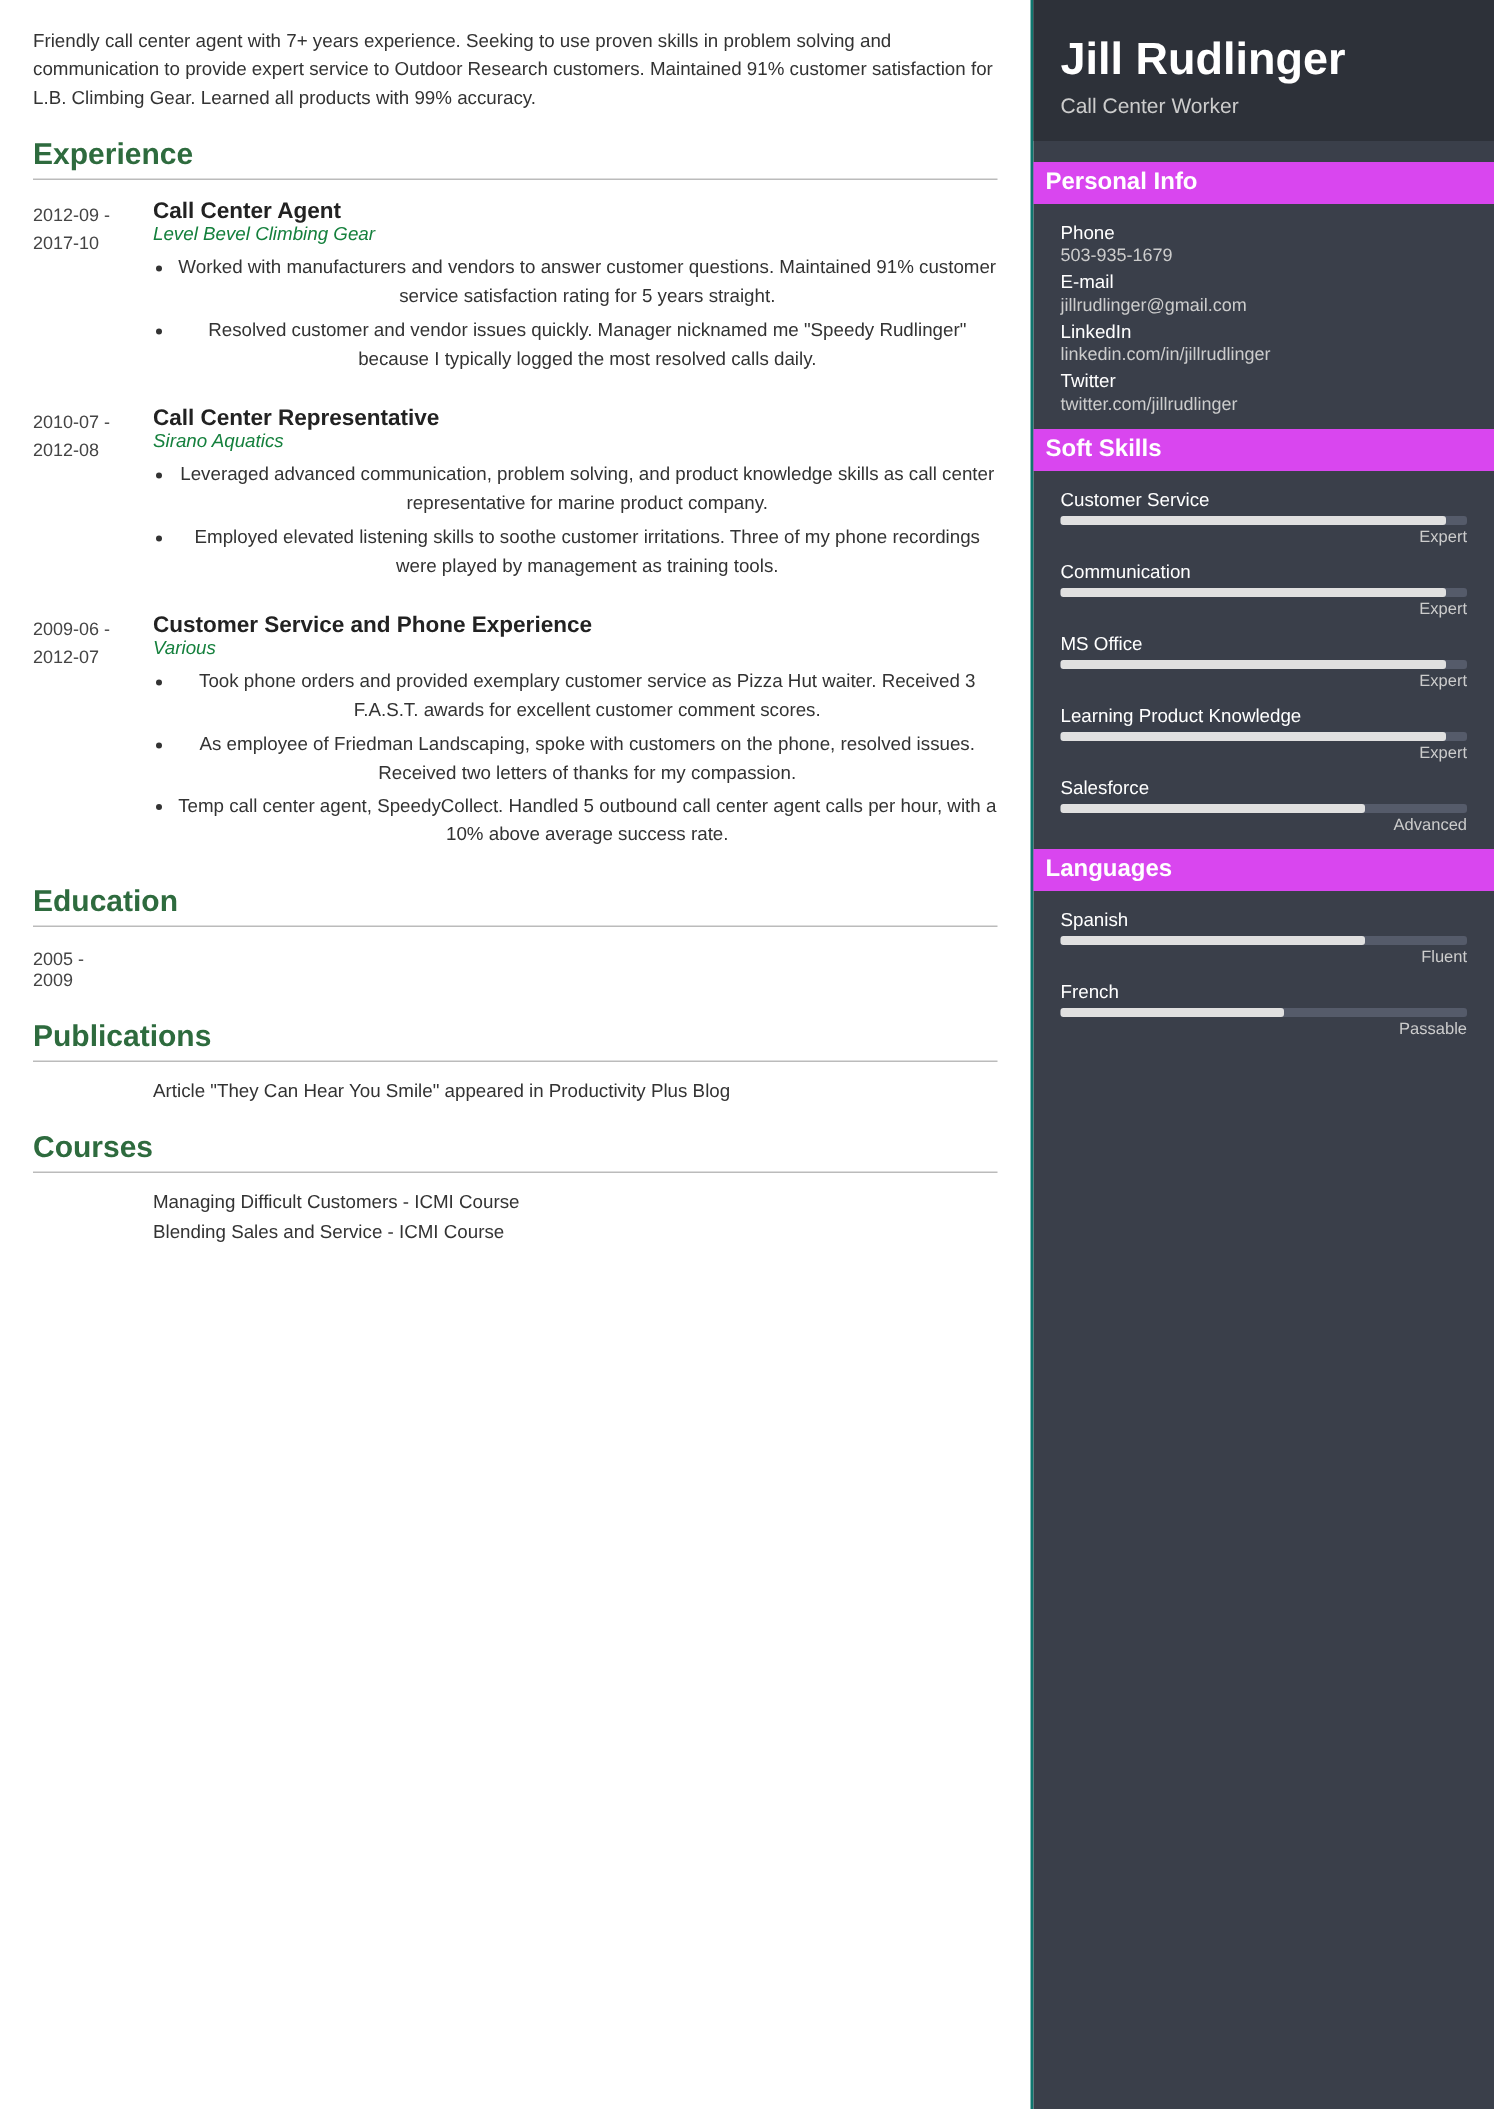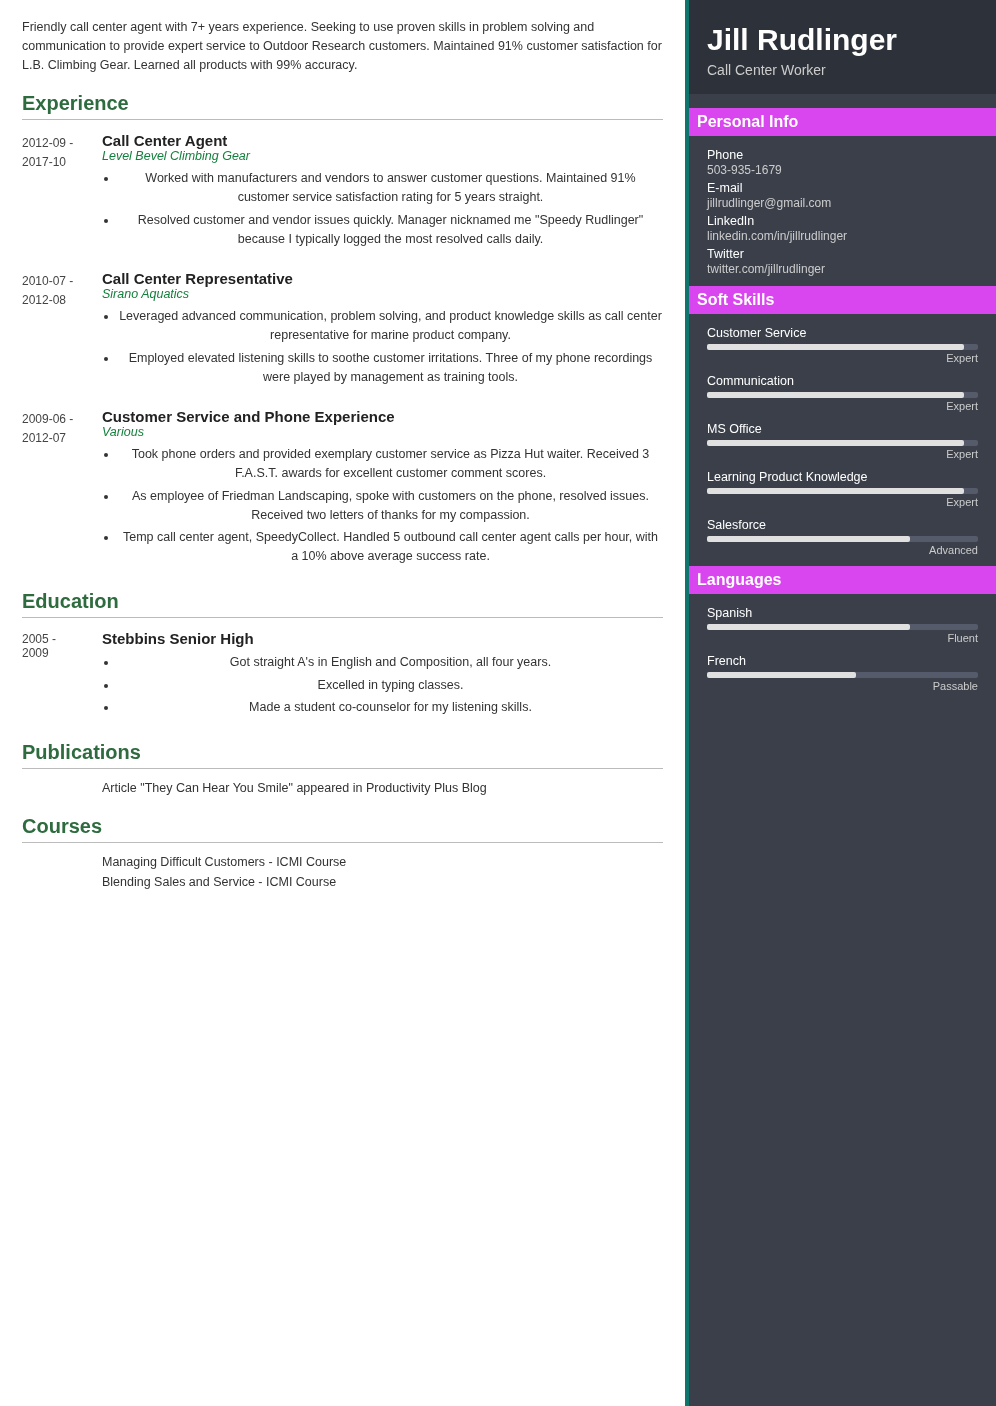--- a/index.html
+++ b/index.html
@@ -9,21 +9,21 @@
       background: #fff;
       display: flex;
       width: 996px;
       min-height: 1406px;
     }
     
     .left-panel {
       flex: 1;
       padding: 18px 22px;
       background: #fff;
-      border-right: 4px solid #0f766e;
+      border-right: 2px solid #0f766e;
     }
     .summary {
       font-size: 12.5px;
       color: #333;
       line-height: 1.5;
       margin-bottom: 18px;
     }
     .section-title {
       font-size: 20px;
       font-weight: bold;
@@ -150,28 +150,20 @@
         </div>
       </div>
   </div>
 
   <div class="section">
     <div class="section-title">Education</div>
     <div id="education-list">
         <div class="edu-entry">
           <div class="edu-dates" style="white-space: pre;">2005 -
 2009</div>
-          <div class="edu-content">
-            <div class="edu-title">Stebbins Senior High</div>
-            <ul class="exp-bullets">
-              <li>Got straight A's in English and Composition, all four years.</li>
-              <li>Excelled in typing classes.</li>
-              <li>Made a student co-counselor for my listening skills.</li>
-            </ul>
-          </div>
         </div>
       </div>
   </div>
 
   <div class="section">
     <div class="section-title">Publications</div>
     <div id="publications-list">
         <div class="pub-item">Article "They Can Hear You Smile" appeared in Productivity Plus Blog</div>
       </div>
   </div>

